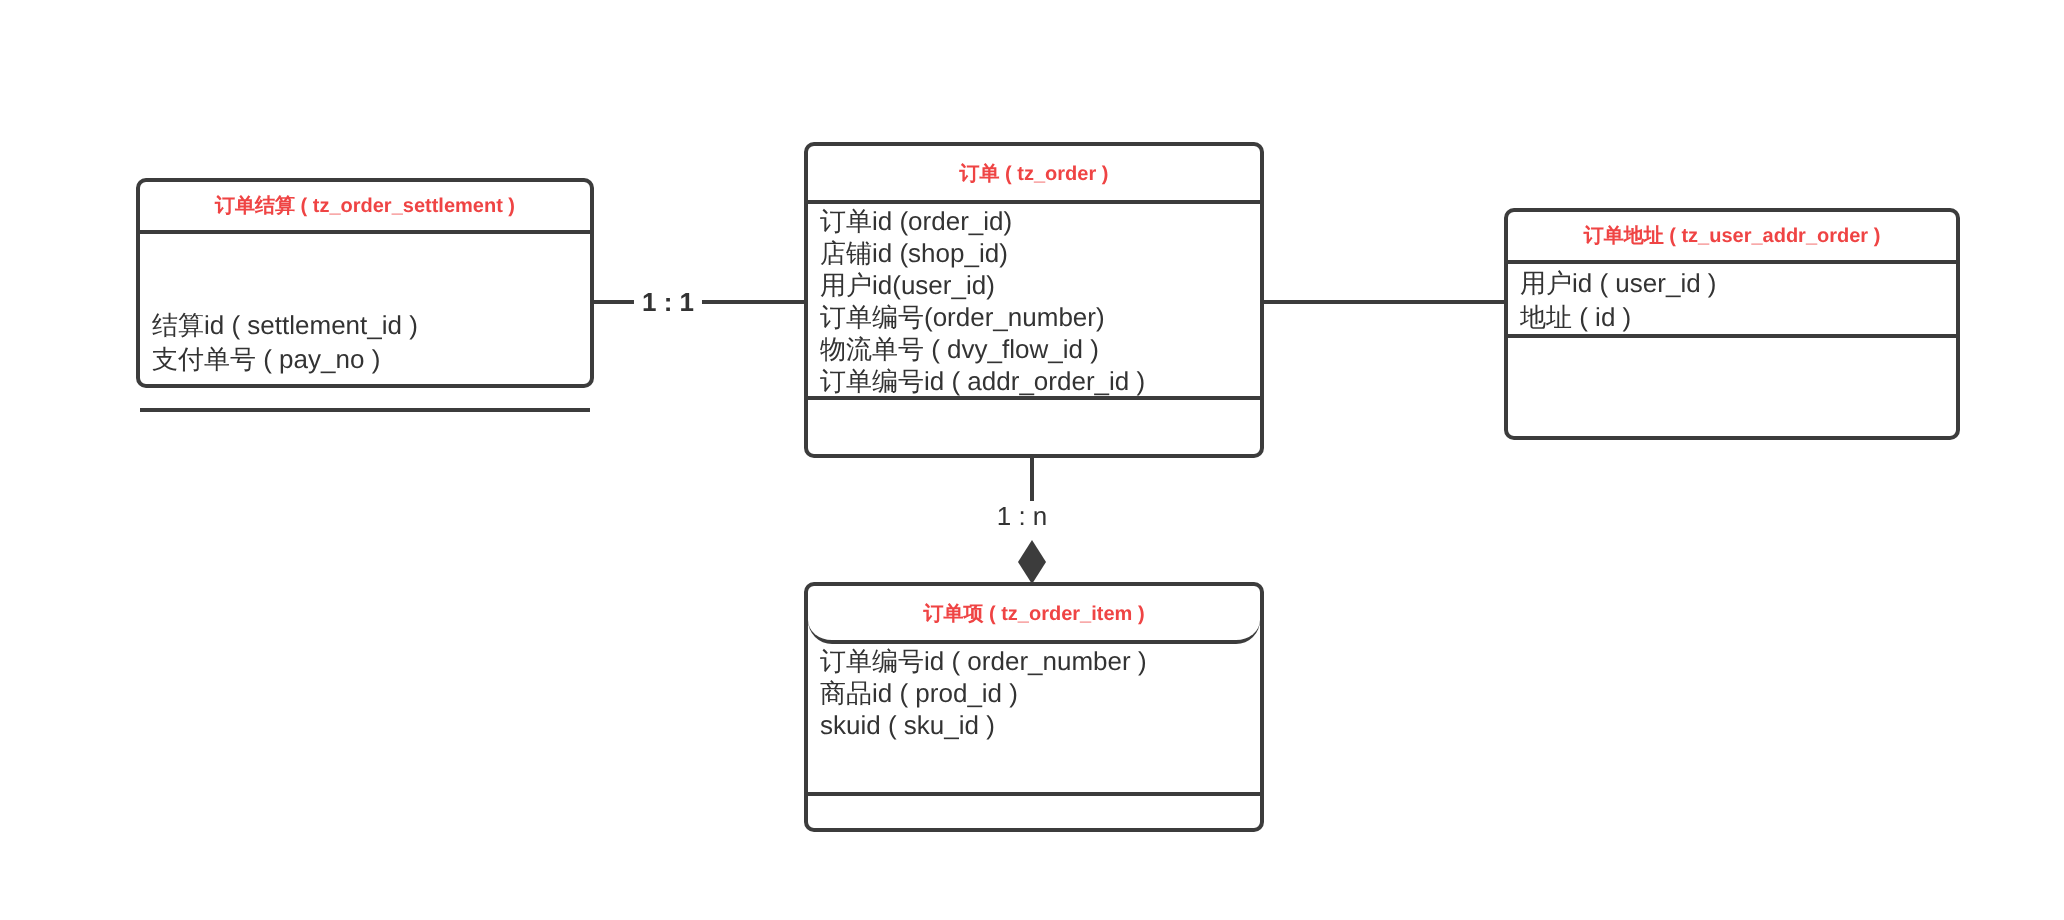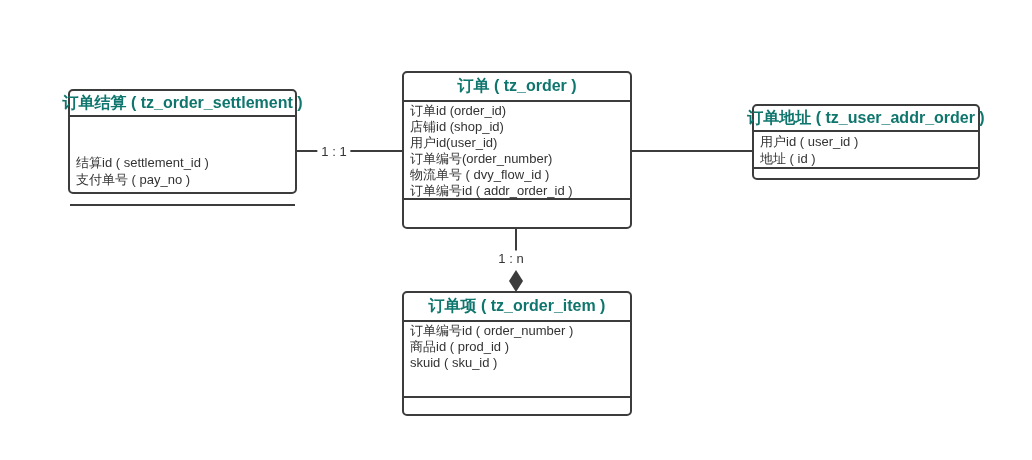--- a/index.html
+++ b/index.html
@@ -28,23 +28,23 @@
     flex-direction: column;
   }
   .entity-title {
     flex: 0 0 auto;
     height: 25px;
     display: flex;
     align-items: center;
     justify-content: center;
     border-bottom: 2px solid #3c3c3c;
     font-weight: 700;
-    font-size: 16px;
+    font-size: 10px;
     white-space: nowrap;
-    color: #0f766e;
+    color: #ef4444;
   }
   .entity-fields {
     flex: 0 0 auto;
     box-sizing: border-box;
     border-bottom: 2px solid #3c3c3c;
     padding: 1px 6px 0 6px;
     font-size: 13px;
     line-height: 17px;
     white-space: nowrap;
     overflow: hidden;
@@ -53,26 +53,26 @@
   .entity-footer { flex: 1 1 auto; }
 
   #entity-order-settlement { left: 68px;  top: 89px;  width: 229px; height: 105px; }
   #entity-order-settlement .entity-title  { height: 24px; }
   #entity-order-settlement .entity-fields { height: 53px; line-height: 17px; margin-top: 36px; }
 
   #entity-order            { left: 402px; top: 71px;  width: 230px; height: 158px; }
   #entity-order .entity-title  { height: 27px; }
   #entity-order .entity-fields { height: 98px; line-height: 16px; }
 
-  #entity-user-addr-order  { left: 752px; top: 104px; width: 228px; height: 76px; }
+  #entity-user-addr-order  { left: 752px; top: 104px; width: 228px; height: 116px; }
   #entity-user-addr-order .entity-title  { height: 24px; }
   #entity-user-addr-order .entity-fields { height: 37px; line-height: 17px; }
 
   #entity-order-item       { left: 402px; top: 291px; width: 230px; height: 125px; }
-  #entity-order-item .entity-title  { height: 27px; }
+  #entity-order-item .entity-title  { height: 27px; border-radius: 12px; }
   #entity-order-item .entity-fields { height: 76px; line-height: 16px; }
 
   
   .conn-h {
     position: absolute;
     height: 2px;
     background: #3c3c3c;
   }
   .conn-v {
     position: absolute;
@@ -85,21 +85,21 @@
 
   .conn-label {
     position: absolute;
     transform: translate(-50%, -50%);
     background: #ffffff;
     padding: 0 4px;
     font-size: 13px;
     color: #333333;
     white-space: nowrap;
   }
-  #label-1-1 { left: 334px; top: 151px; }
+  #label-1-1 { left: 334px; top: 151px; font-weight: bold; }
   #label-1-n { left: 511px; top: 258px; }
 
   .diamond {
     position: absolute;
     left: 509px;
     top: 270px;
     width: 14px;
     height: 22px;
     background: #3c3c3c;
     clip-path: polygon(50% 0, 100% 50%, 50% 100%, 0 50%);

